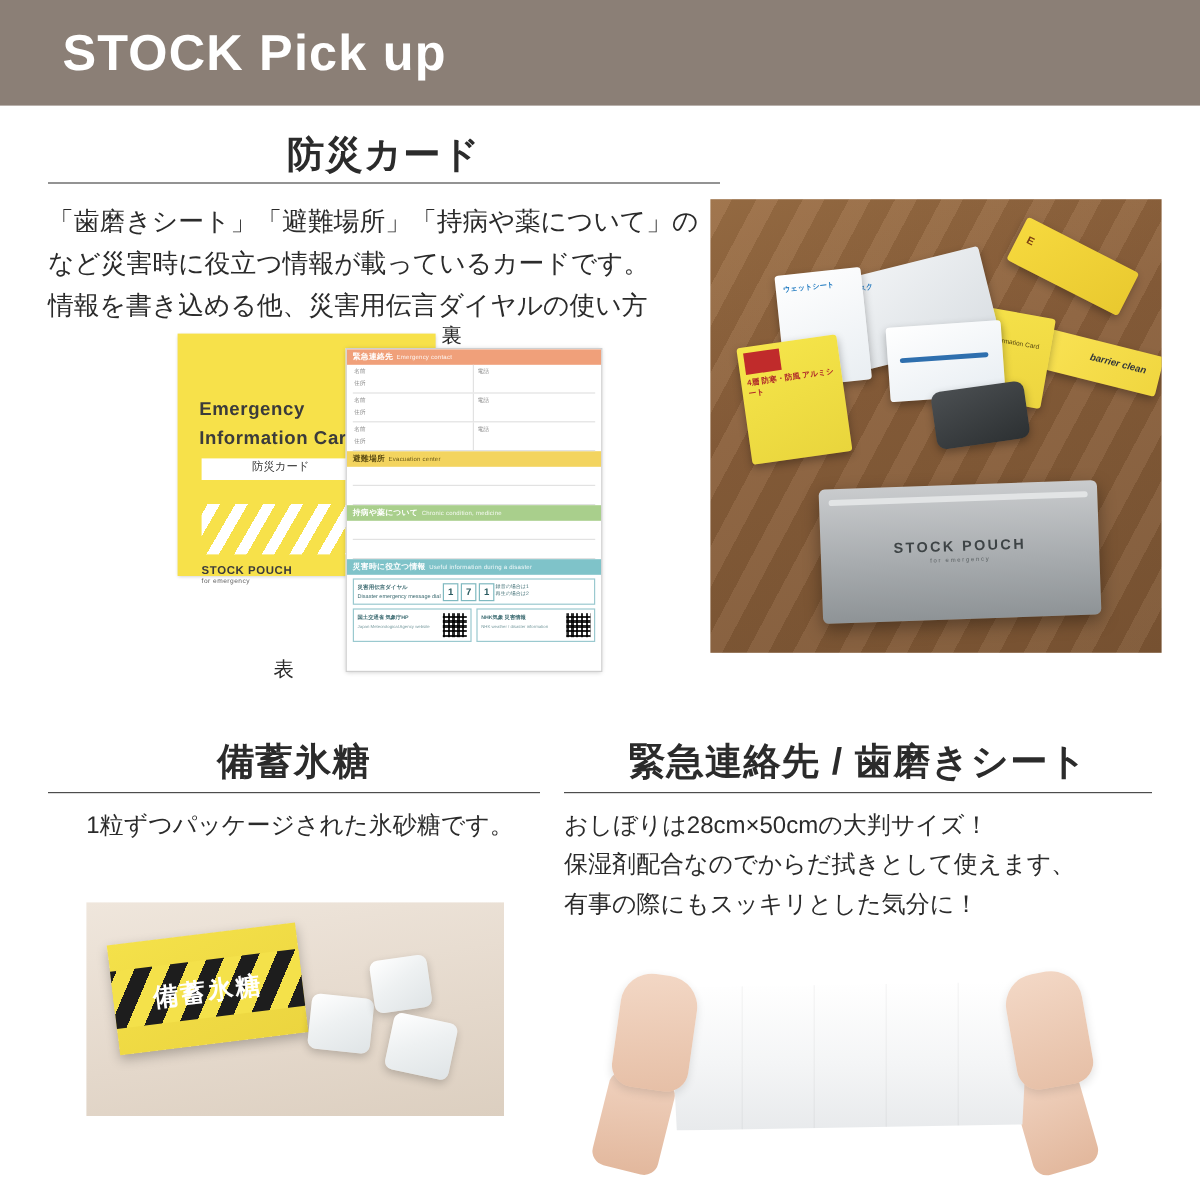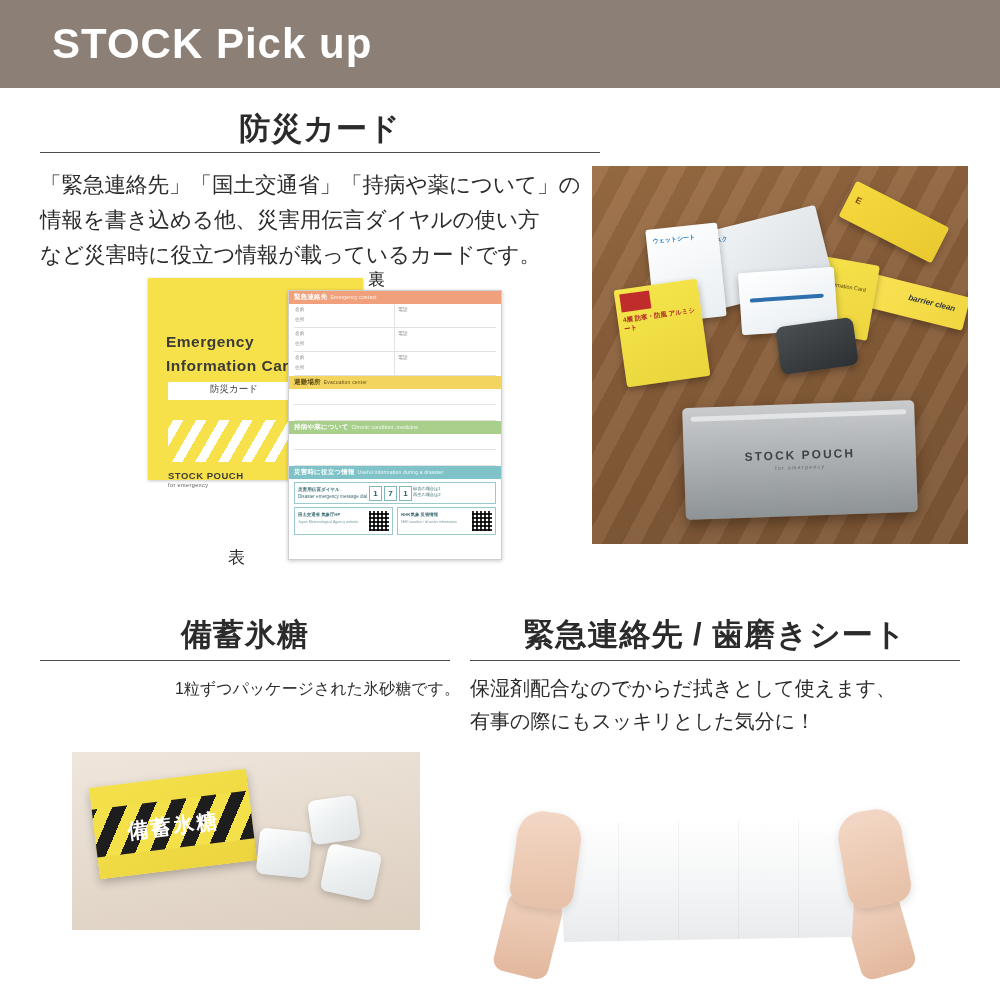--- a/index.html
+++ b/index.html
@@ -295,22 +295,22 @@
   .sec2-rule {
     position: absolute;
     left: 40px; top: 660px;
     width: 410px; height: 1px;
     background: #4d4d4d;
   }
   .sec2-body {
     position: absolute;
     left: 40px; top: 672px;
     width: 420px;
-    text-align: right;
-    font-size: 16px;
+    text-align: center;
+    font-size: 20px;
     line-height: 33px;
   }
   .photo-sugar {
     position: absolute;
     left: 72px; top: 752px;
     width: 348px; height: 178px;
     background: linear-gradient(170deg,#efe6dc 0%, #e4d8cb 60%, #dccfc0 100%);
     overflow: hidden;
   }
   .photo-sugar .pack {
@@ -403,23 +403,23 @@
 </style>
 </head>
 <body>
 
 <div class="header-band"></div>
 <div class="header-title">STOCK Pick up</div>
 
 <div class="sec1-heading">防災カード</div>
 <div class="sec1-rule"></div>
 <div class="sec1-body">
-  <div>「緊急連絡先」「国土交通省」「持病や薬について」の</div>
+  <div>「歯磨きシート」「避難場所」「持病や薬について」の</div>
+  <div>など災害時に役立つ情報が載っているカードです。</div>
   <div>情報を書き込める他、災害用伝言ダイヤルの使い方</div>
-  <div>など災害時に役立つ情報が載っているカードです。</div>
 </div>
 
 <div class="card-area">
 
   <div class="card-front">
     <div class="cf-title">
       <div>Emergency</div>
       <div>Information Card</div>
     </div>
     <div class="cf-band"></div>
@@ -550,20 +550,21 @@
     <div class="ptext">備蓄氷糖</div>
   </div>
   <div class="cube c1"></div>
   <div class="cube c2"></div>
   <div class="cube c3"></div>
 </div>
 
 <div class="sec3-heading">緊急連絡先 / 歯磨きシート</div>
 <div class="sec3-rule"></div>
 <div class="sec3-body">
+  <div>おしぼりは28cm×50cmの大判サイズ！</div>
   <div>保湿剤配合なのでからだ拭きとして使えます、</div>
   <div>有事の際にもスッキリとした気分に！</div>
 </div>
 <div class="photo-towel">
   <div class="arm left"></div>
   <div class="arm right"></div>
   <div class="towel">
     <div class="fold" style="left:60px"></div>
     <div class="fold" style="left:120px"></div>
     <div class="fold" style="left:180px"></div>

